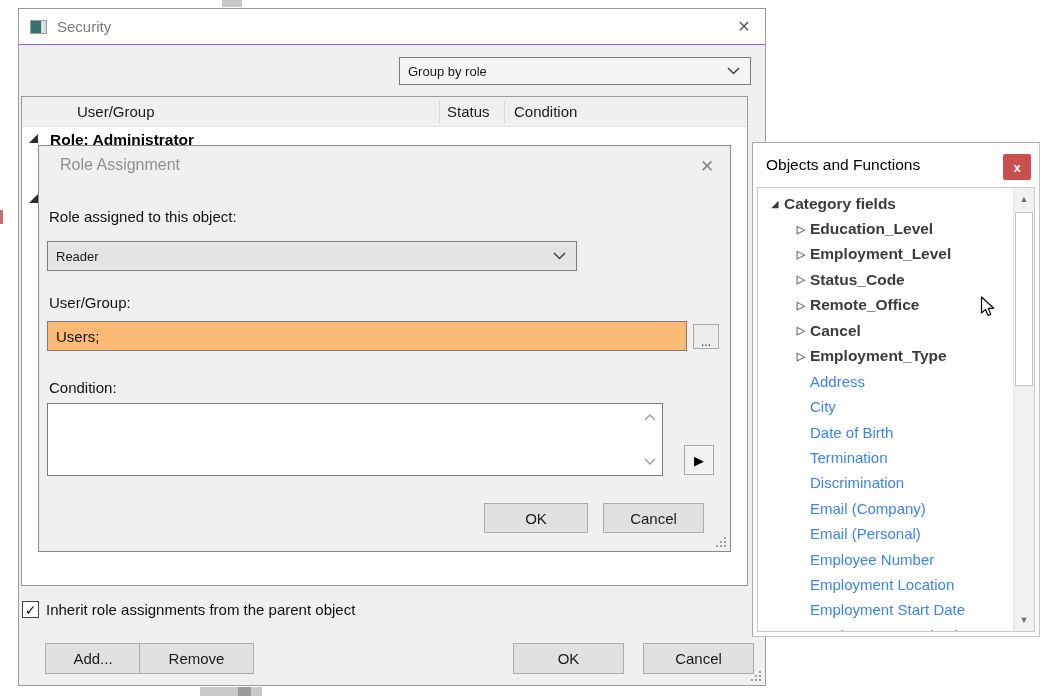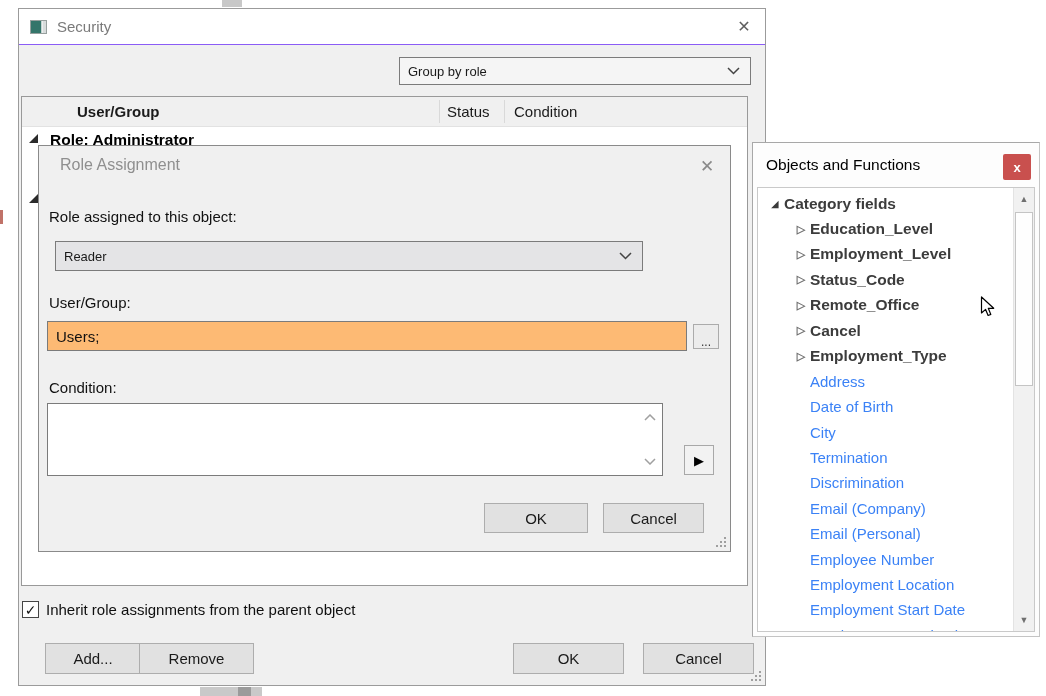--- a/index.html
+++ b/index.html
@@ -26,21 +26,21 @@
 
   .combo { background:#f5f5f5; border:1px solid #7b7b7b; display:flex; align-items:center;
     font-size:13px; color:#1a1a1a; padding-left:8px; }
   .combo .chev { position:absolute; right:10px; top:50%; transform:translateY(-50%); }
   .groupby-combo { left:380px; top:48px; width:352px; height:28px; }
 
   .sec-list { left:2px; top:87px; width:727px; height:490px; background:#ffffff; border:1px solid #999999; }
   .list-header { position:absolute; left:0; top:0; right:0; height:30px; background:#f0f0f0;
     border-bottom:1px solid #e2e2e2; font-size:15px; color:#1a1a1a; }
   .hdr-cell { position:absolute; top:6px; }
-  .hdr-usergroup { left:55px;font-weight:bold; }
+  .hdr-usergroup { left:55px; }
   .hdr-status   { left:425px; }
   .hdr-condition{ left:492px; }
   .col-sep { position:absolute; top:3px; bottom:3px; width:1px; background:#d9d9d9; }
   .sep-1 { left:417px; } .sep-2 { left:482px; }
 
   .tbl-row { position:absolute; left:0; right:0; height:27px; }
   .row-0 { top:31px; } .row-1 { top:91px; }
   .tri-exp { position:absolute; left:7px; top:6px; width:0; height:0;
     border-left:9px solid transparent; border-bottom:9px solid #2b2b2b; transform:rotate(0deg); }
   .tbl-row-label { position:absolute; left:28px; top:3px; font-size:15.5px; font-weight:bold; color:#000; }
@@ -61,21 +61,21 @@
 
   
   .ra-dialog { left:38px; top:145px; width:693px; height:407px; background:#f0f0f0;
     border:1px solid #8a8a8a; z-index:2; }
   .ra-titlebar { position:absolute; left:0; top:0; right:0; height:40px; }
   .ra-title { position:absolute; left:21px; top:10px; font-size:16px; color:#8f8f8f; }
   .ra-close { position:absolute; right:6px; top:4px; width:34px; height:32px; display:flex;
     align-items:center; justify-content:center; color:#8a8a8a; font-size:17px; }
   .ra-label { position:absolute; left:10px; font-size:15px; color:#111; }
   .lbl-role { top:62px; } .lbl-ug { top:148px; } .lbl-cond { top:233px; }
-  .role-combo { left:16px; top:95px; width:588px; height:30px; background:#e4e4e6; }
+  .role-combo { left:8px; top:95px; width:530px; height:30px; background:#e4e4e6; }
   .ug-input { position:absolute; left:8px; top:175px; width:640px; height:30px; background:#fdba74;
     border:1px solid #7b7b7b; font-family:"Liberation Sans",sans-serif; font-size:15px; color:#111;
     padding-left:8px; outline:none; }
   .browse-btn { left:654px; top:178px; width:26px; height:25px; background:#ececec;
     border:1px solid #ababab; font-size:12px; color:#333; display:flex; align-items:flex-end;
     justify-content:center; padding-bottom:6px; line-height:0; }
   .cond-box { position:absolute; left:8px; top:257px; width:616px; height:73px; background:#fff;
     border:1px solid #7b7b7b; }
   .cond-text { position:absolute; left:0; top:0; width:100%; height:100%; border:none; resize:none;
     outline:none; background:transparent; font-family:"Liberation Sans",sans-serif; font-size:14px; }
@@ -272,25 +272,25 @@
         <div class="tree-row lvl1 boldrow">
           <span class="marker hollow">▷</span>
           <span>Employment_Type</span>
         </div>
         <div class="tree-row lvl1">
           <span class="marker"></span>
           <span>Address</span>
         </div>
         <div class="tree-row lvl1">
           <span class="marker"></span>
+          <span>City</span>
+        </div>
+        <div class="tree-row lvl1">
+          <span class="marker"></span>
           <span>Date of Birth</span>
-        </div>
-        <div class="tree-row lvl1">
-          <span class="marker"></span>
-          <span>City</span>
         </div>
         <div class="tree-row lvl1">
           <span class="marker"></span>
           <span>Termination</span>
         </div>
         <div class="tree-row lvl1">
           <span class="marker"></span>
           <span>Discrimination</span>
         </div>
         <div class="tree-row lvl1">

